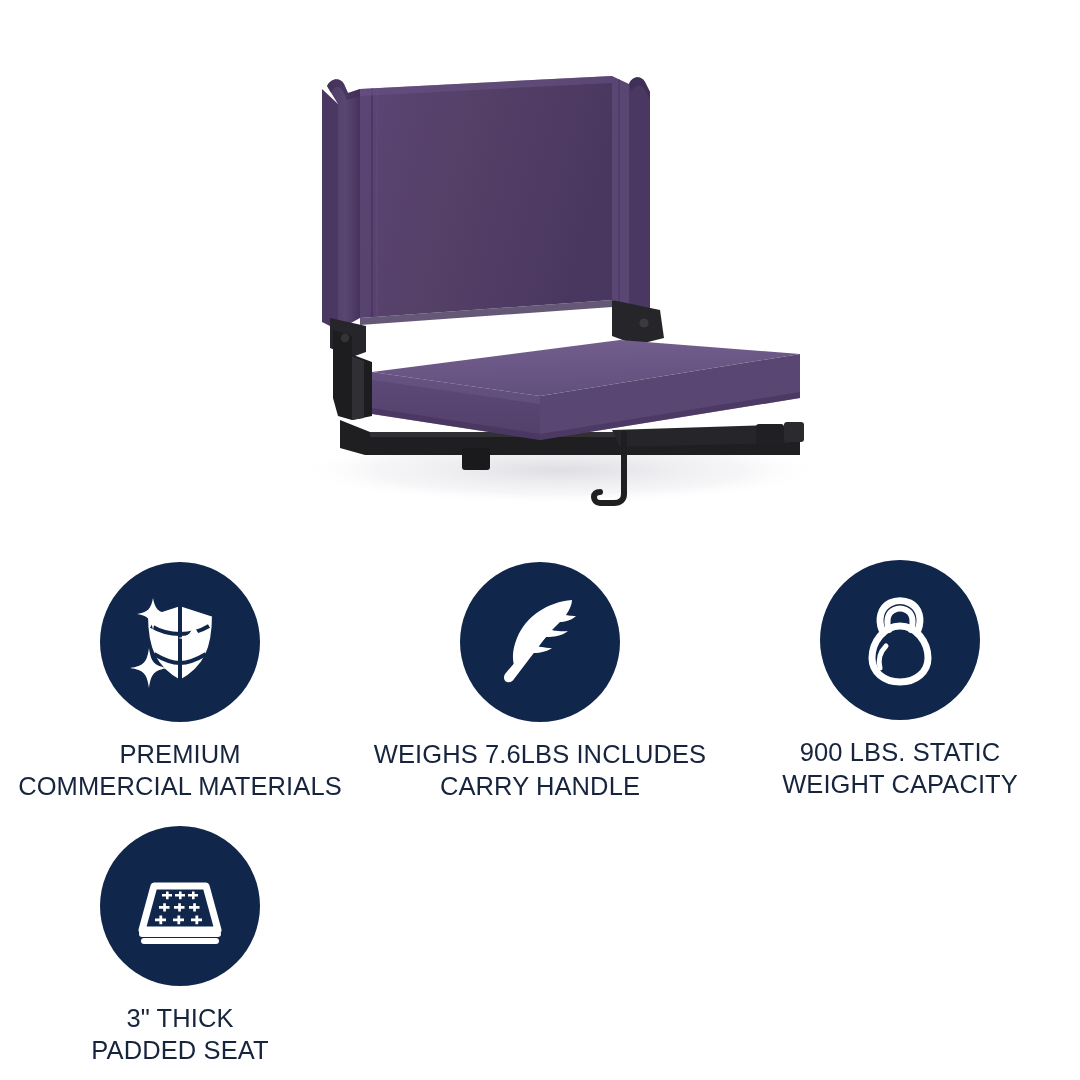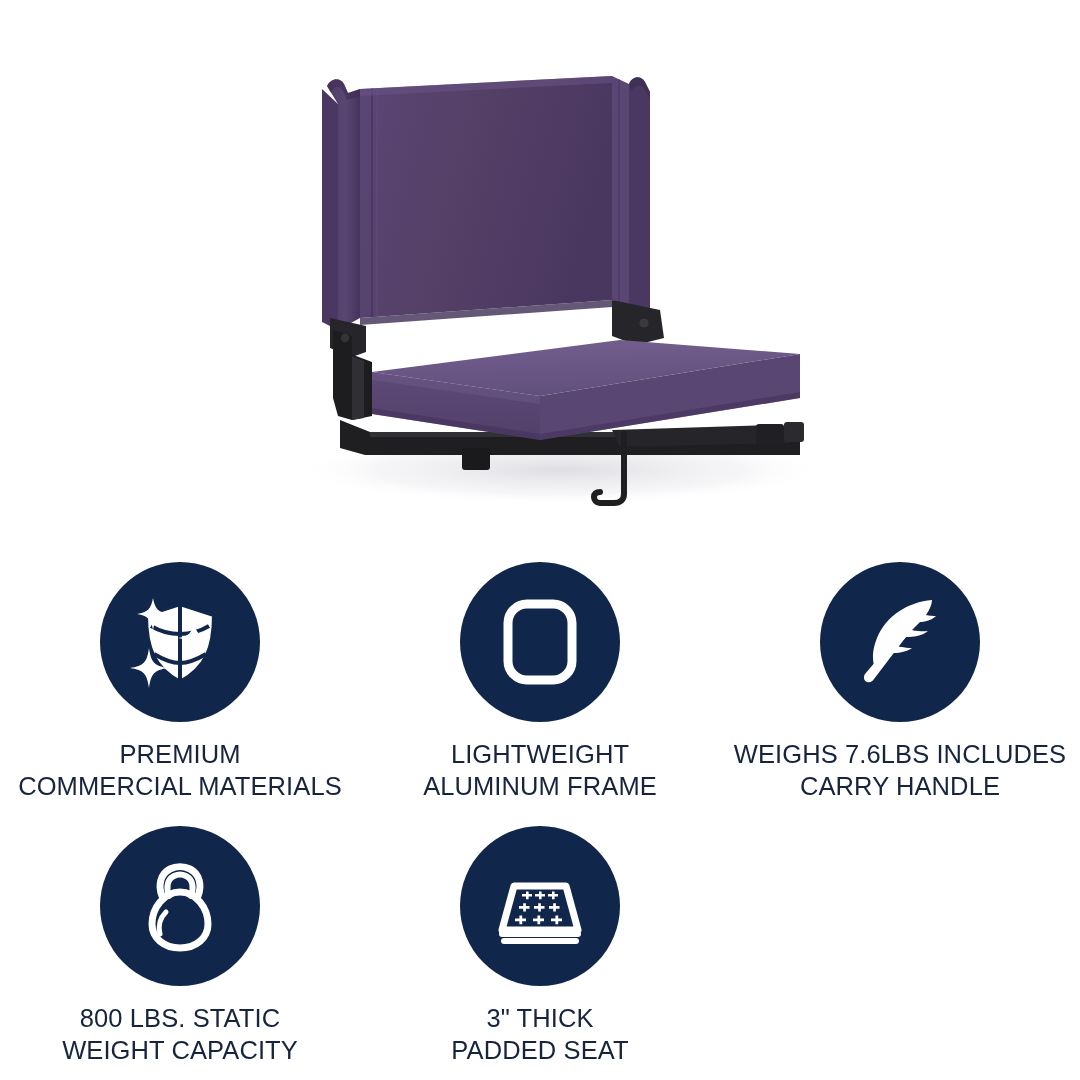--- a/index.html
+++ b/index.html
@@ -156,29 +156,20 @@
 
           <path d="M29 12 C31 23 34 26 45 28 C34 30 31 33 29 44 C27 33 24 30 13 28 C24 26 27 23 29 12 Z" fill="#ffffff"></path>
           <path d="M70 36 C72 47 75 50 86 52 C75 54 72 57 70 68 C68 57 65 54 54 52 C65 50 68 47 70 36 Z" fill="#ffffff"></path>
           <path d="M25 62 C27 76 30 80 44 82 C30 84 27 88 25 102 C23 88 20 84 6 82 C20 80 23 76 25 62 Z" fill="#ffffff"></path>
         </svg>
       </div>
       <div class="feature-label">PREMIUM
 COMMERCIAL MATERIALS</div>
     </div>
 
-    <div class="feature">
-      <div class="icon-circle">
-        <svg width="112" height="112" viewBox="0 0 112 112">
-          <rect x="24" y="18" width="64" height="76" rx="19" ry="19" fill="none" stroke="#ffffff" stroke-width="9"></rect>
-        </svg>
-      </div>
-      <div class="feature-label">LIGHTWEIGHT
-ALUMINUM FRAME</div>
-    </div>
 
     <div class="feature">
       <div class="icon-circle">
         <svg width="112" height="112" viewBox="0 0 112 112">
           <path d="M88 14 C64 16 42 30 33 52 C28 64 28 74 31 82 L46 67 C46 67 60 68 68 62 C60 62 53 60 53 60 L62 51 C62 51 76 52 84 45 C75 46 68 44 68 44 L76 36 C76 36 86 36 92 30 C86 30 82 29 82 29 C86 23 88 18 88 14 Z" fill="#ffffff"></path>
           <path d="M60 42 L21 88 C19 91 20 95 23 96 C26 97 29 95 30 93 L65 47 Z" fill="#ffffff"></path>
         </svg>
       </div>
       <div class="feature-label">WEIGHS 7.6LBS INCLUDES
 CARRY HANDLE</div>
@@ -189,21 +180,21 @@
         <svg width="112" height="112" viewBox="0 0 112 112">
 
           <path d="M38 46 C34 36 36 24 46 19 C52 16 60 16 66 19 C76 24 78 36 74 46" fill="none" stroke="#ffffff" stroke-width="7" stroke-linecap="round"></path>
           <path d="M45 46 C42 38 43 29 50 26 C54 24 58 24 62 26 C69 29 70 38 67 46" fill="none" stroke="#ffffff" stroke-width="6" stroke-linecap="round"></path>
 
           <path d="M56 42 C40 42 28 58 28 74 C28 88 40 98 56 98 C72 98 84 88 84 74 C84 58 72 42 56 42 Z" fill="none" stroke="#ffffff" stroke-width="7"></path>
 
           <path d="M42 62 C36 68 34 76 36 84" fill="none" stroke="#ffffff" stroke-width="5" stroke-linecap="round"></path>
         </svg>
       </div>
-      <div class="feature-label">800 LBS. STATIC
+      <div class="feature-label">900 LBS. STATIC
 WEIGHT CAPACITY</div>
     </div>
 
     <div class="feature row2">
       <div class="icon-circle">
         <svg width="112" height="112" viewBox="0 0 112 112">
 
           <path d="M30 36 L82 36 L94 80 L18 80 Z" fill="none" stroke="#ffffff" stroke-width="7" stroke-linejoin="round"></path>
 
           <path d="M18 84 L94 84" stroke="#ffffff" stroke-width="6" stroke-linecap="round"></path>

